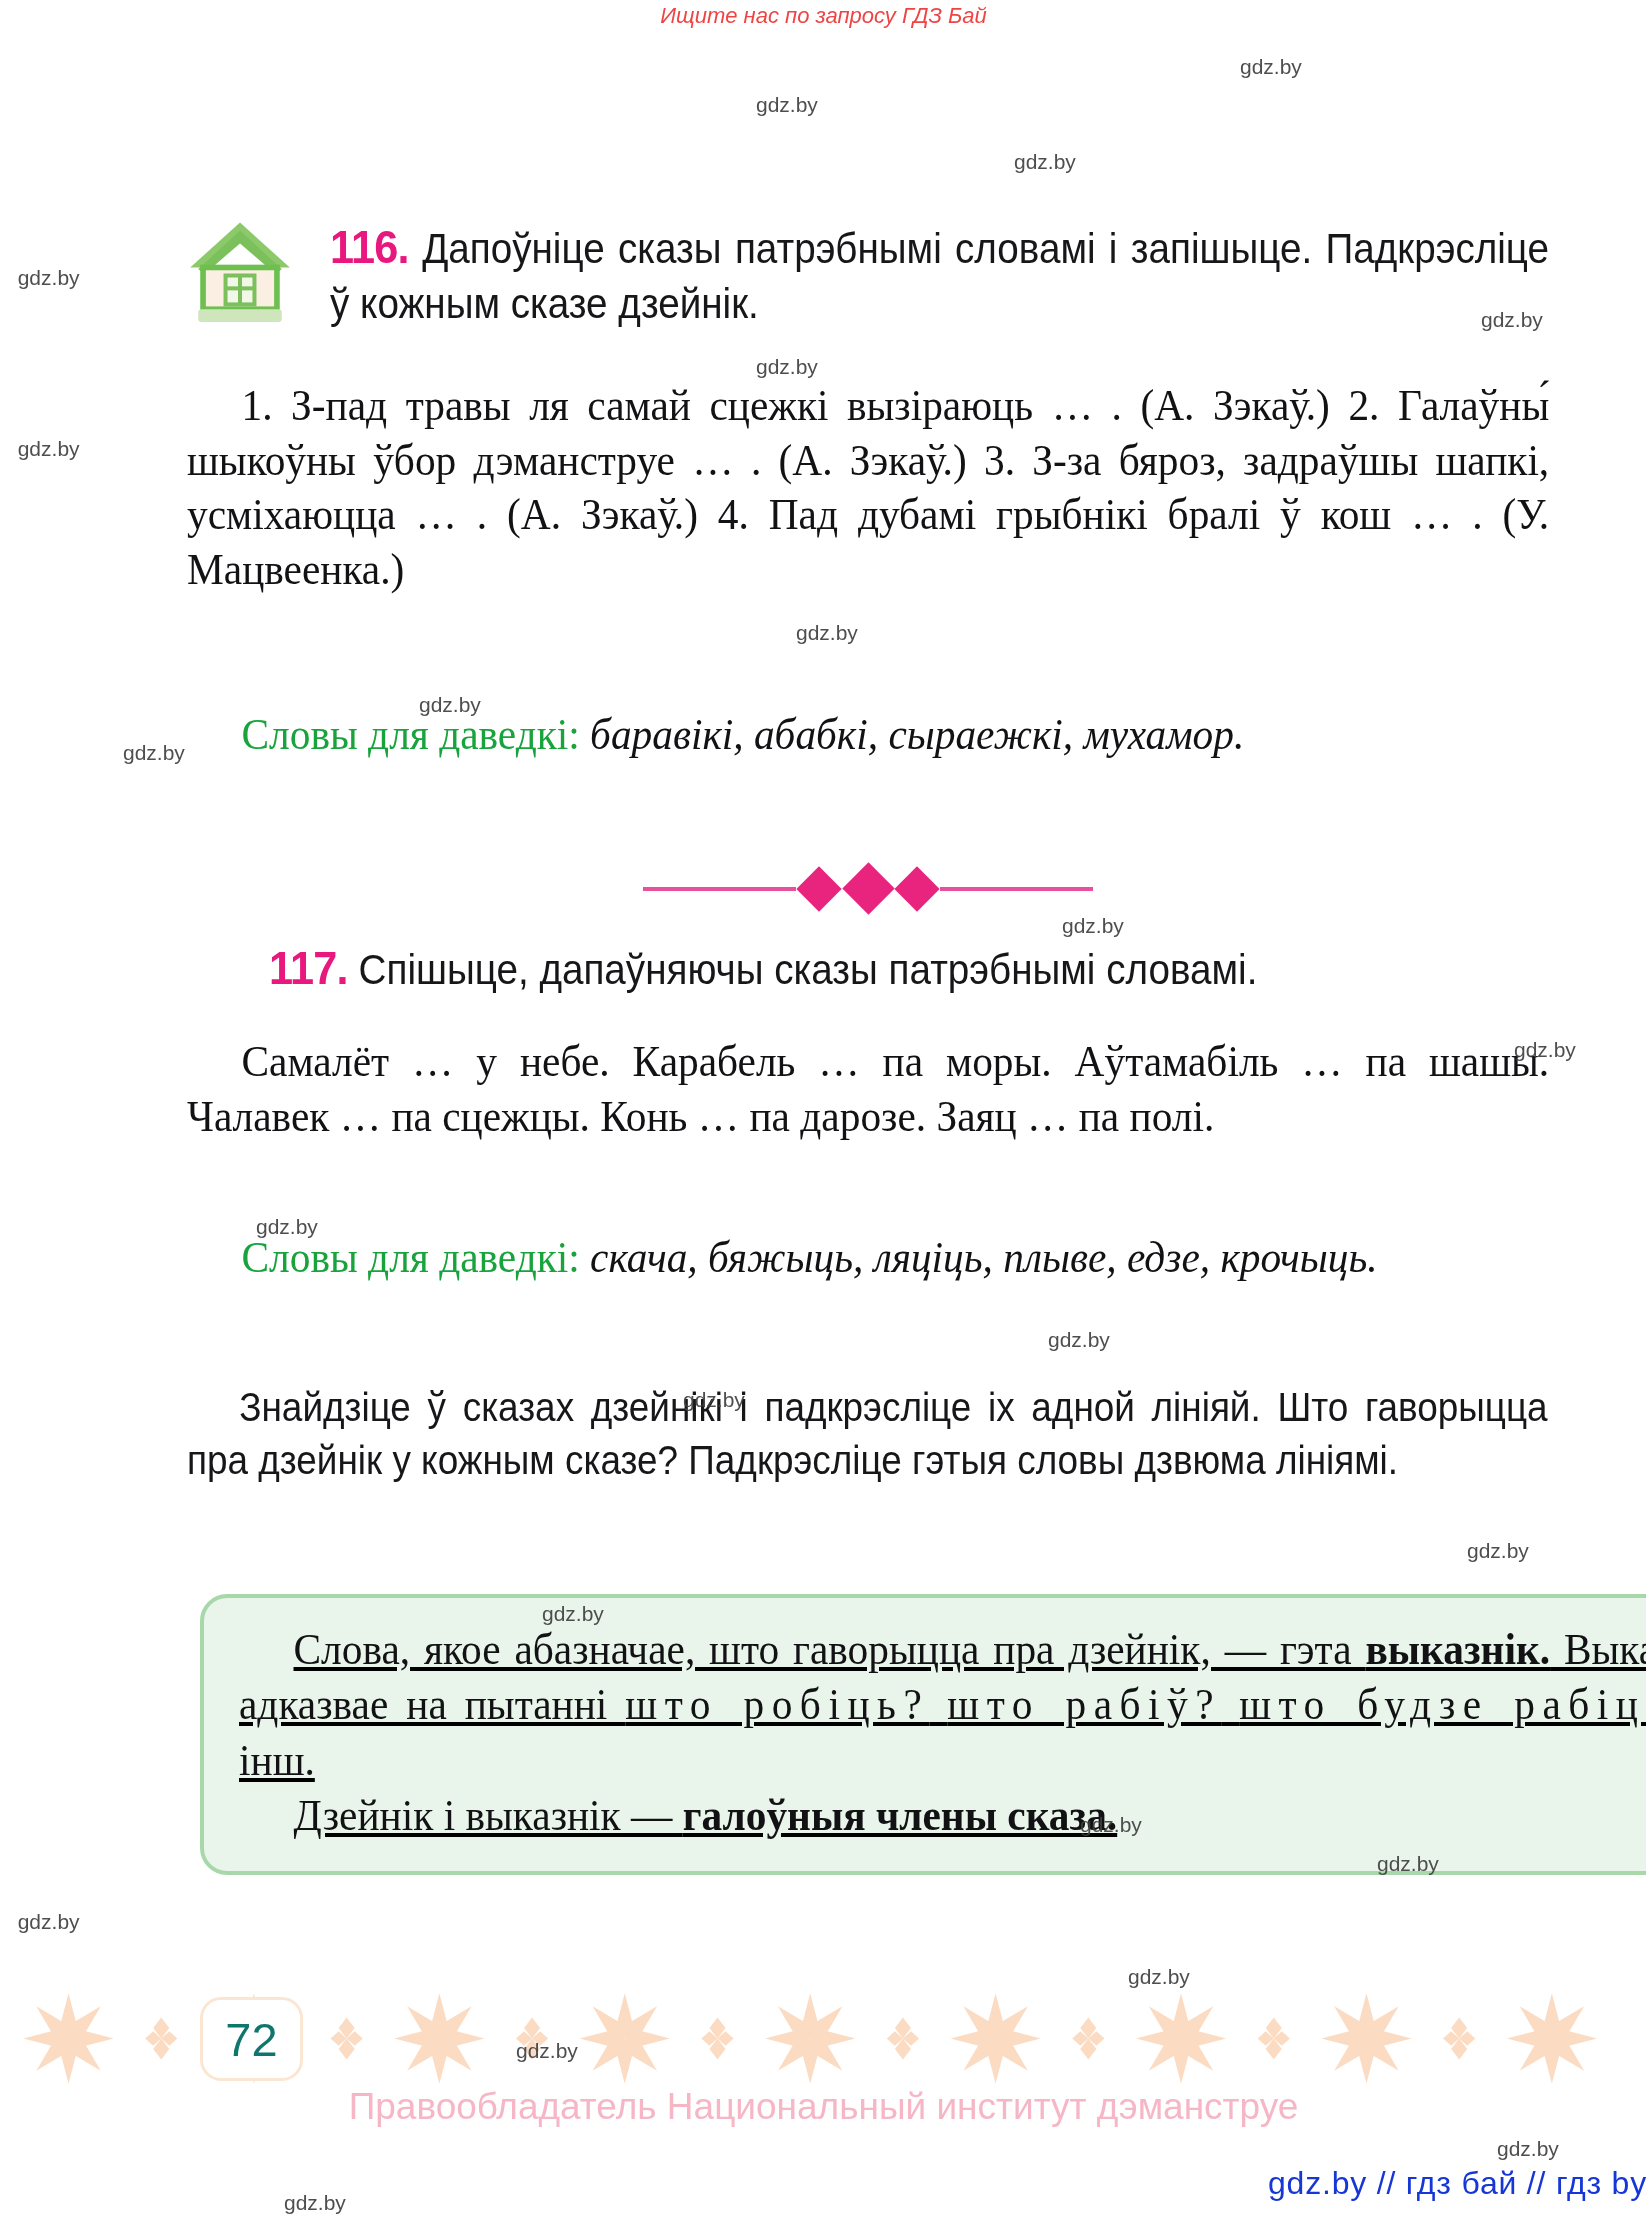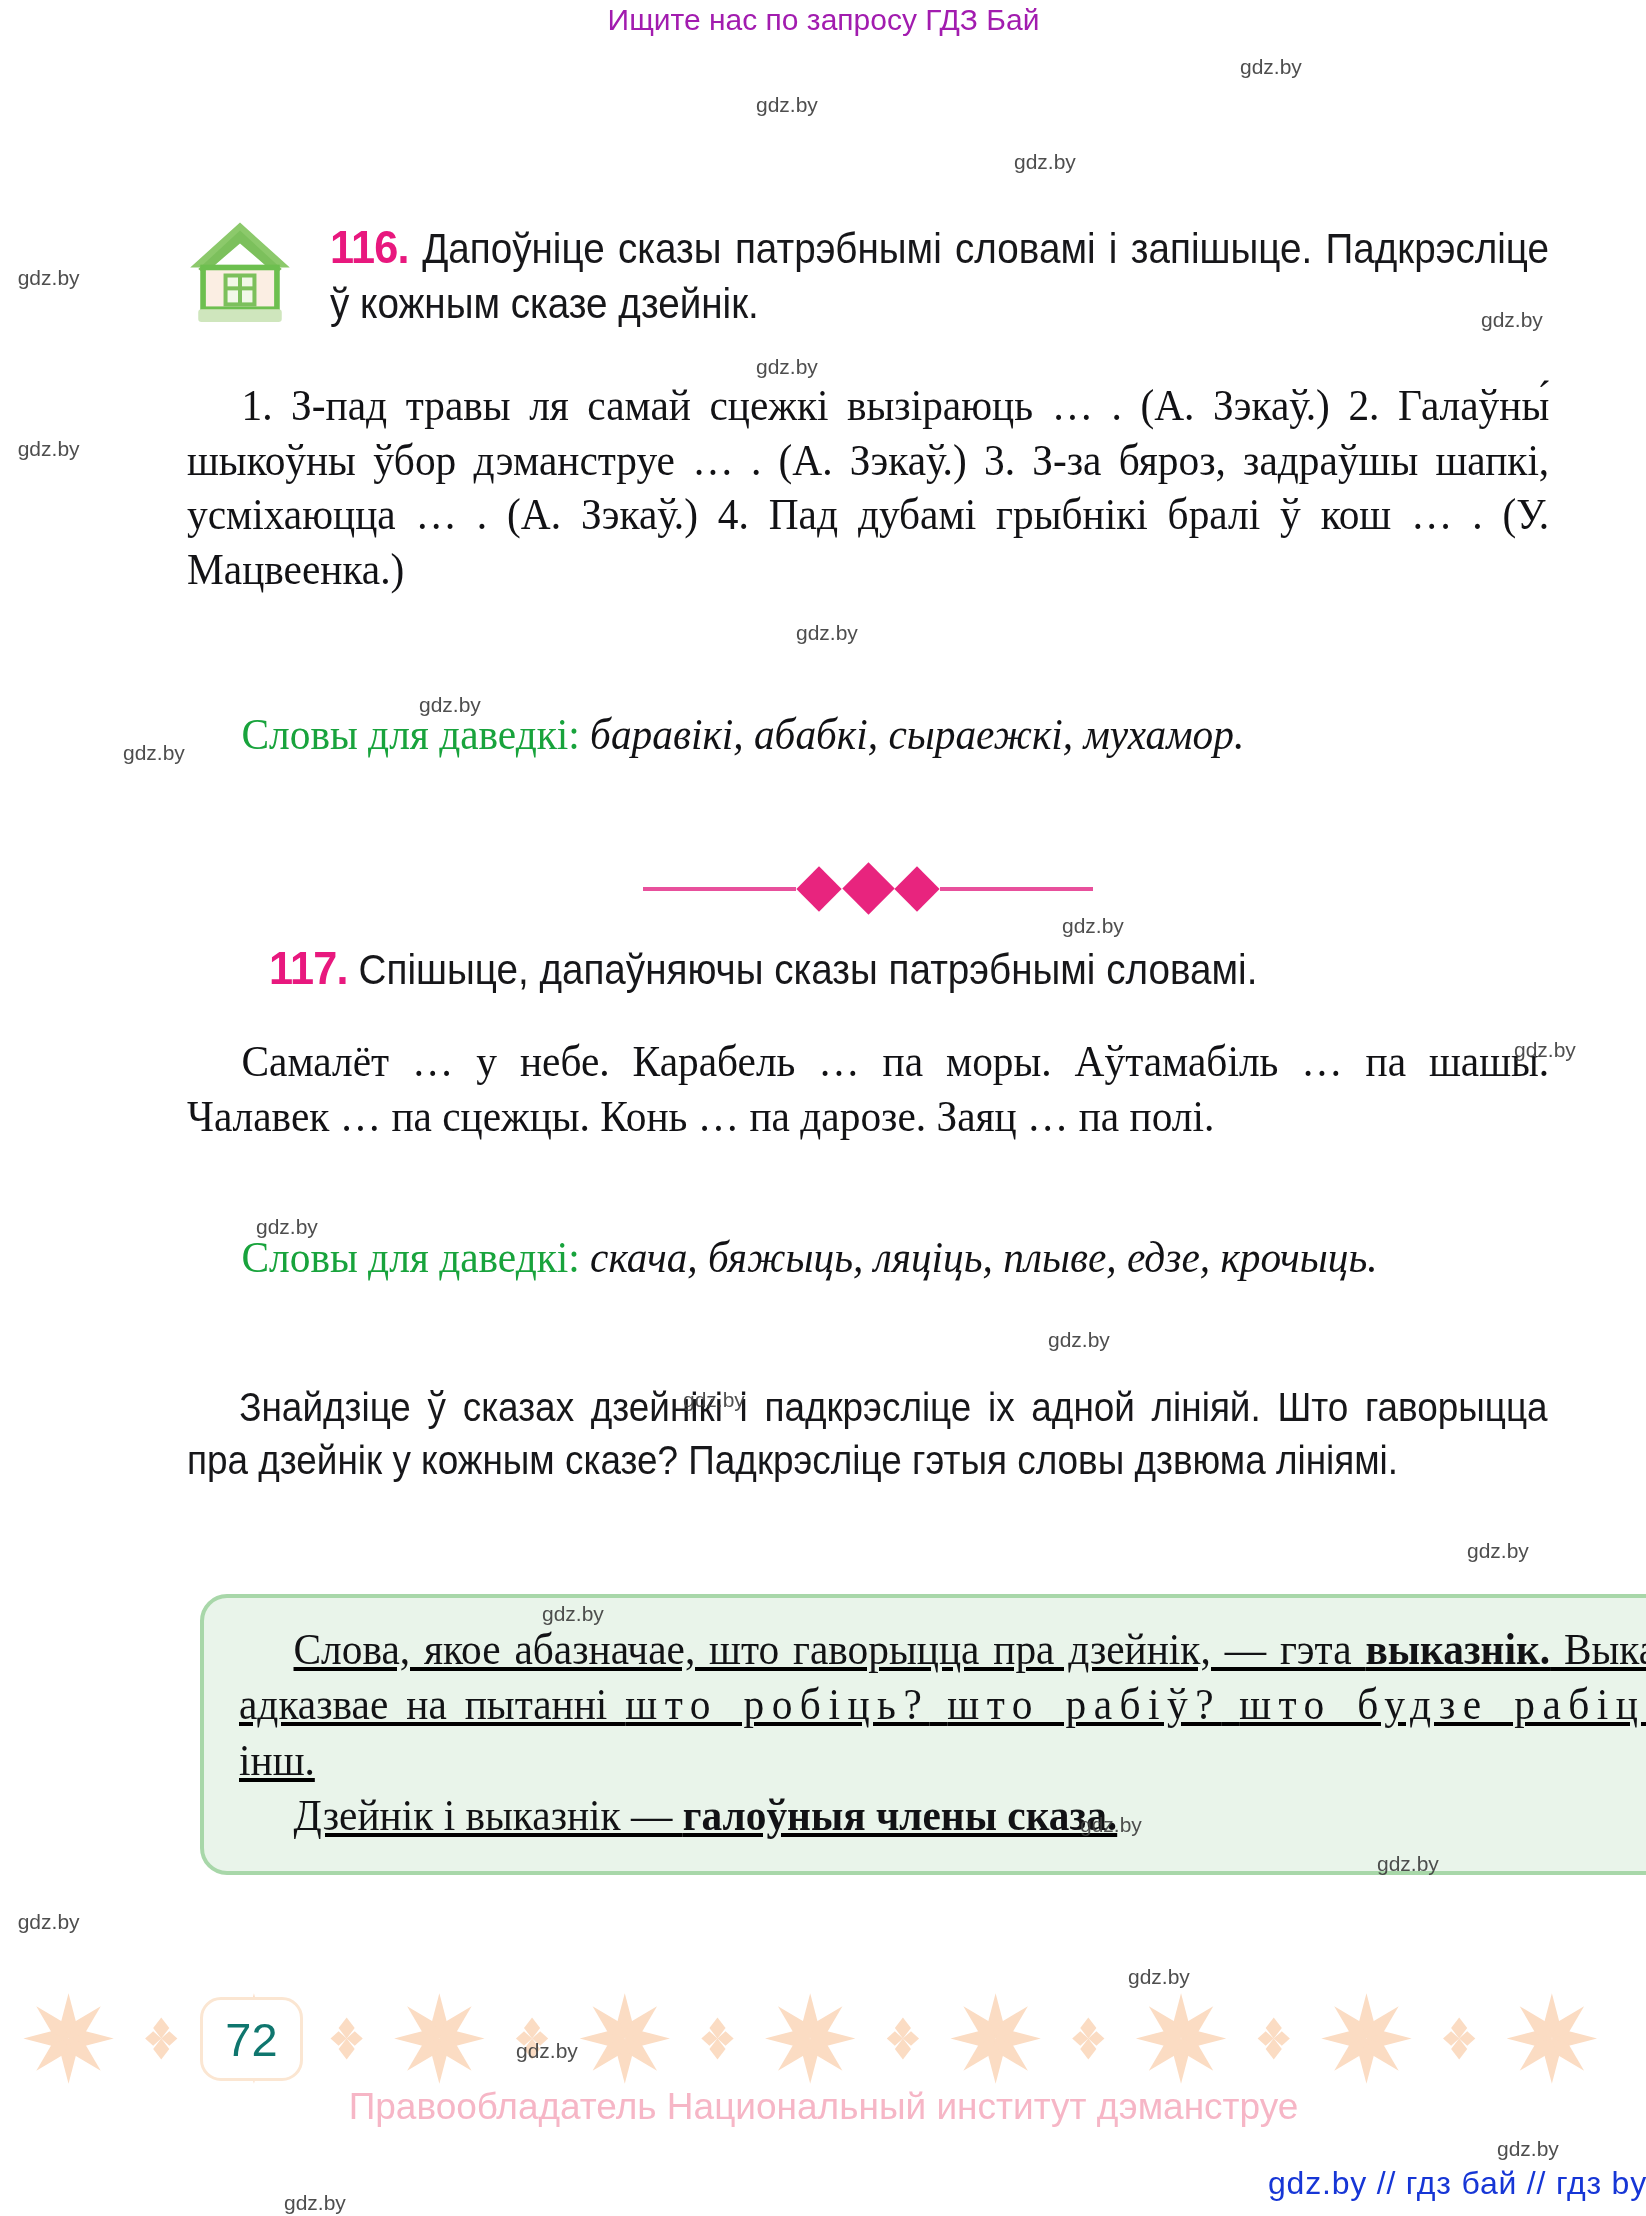--- a/index.html
+++ b/index.html
@@ -21,23 +21,24 @@
     letter-spacing:0px;
     white-space:nowrap;
     pointer-events:none;
     opacity:.92;
   }
   .wm-top{
     position:absolute;
     left:0;right:0;top:3.2px;
     text-align:center;
     font-family:"Liberation Sans", sans-serif;
-    color:#a21caf;
-    font-size:30px;
+    color:#ef4444;
+    font-size:22px;
     white-space:nowrap;
+    font-style:italic;
   }
   .wm-bottom{
     position:absolute;
     left:0;right:0;bottom:14.5px;
     text-align:right;
     font-family:"Liberation Sans", sans-serif;
     color:#1636d6;
     font-size:32px;
     letter-spacing:0.8px;
     white-space:nowrap;

